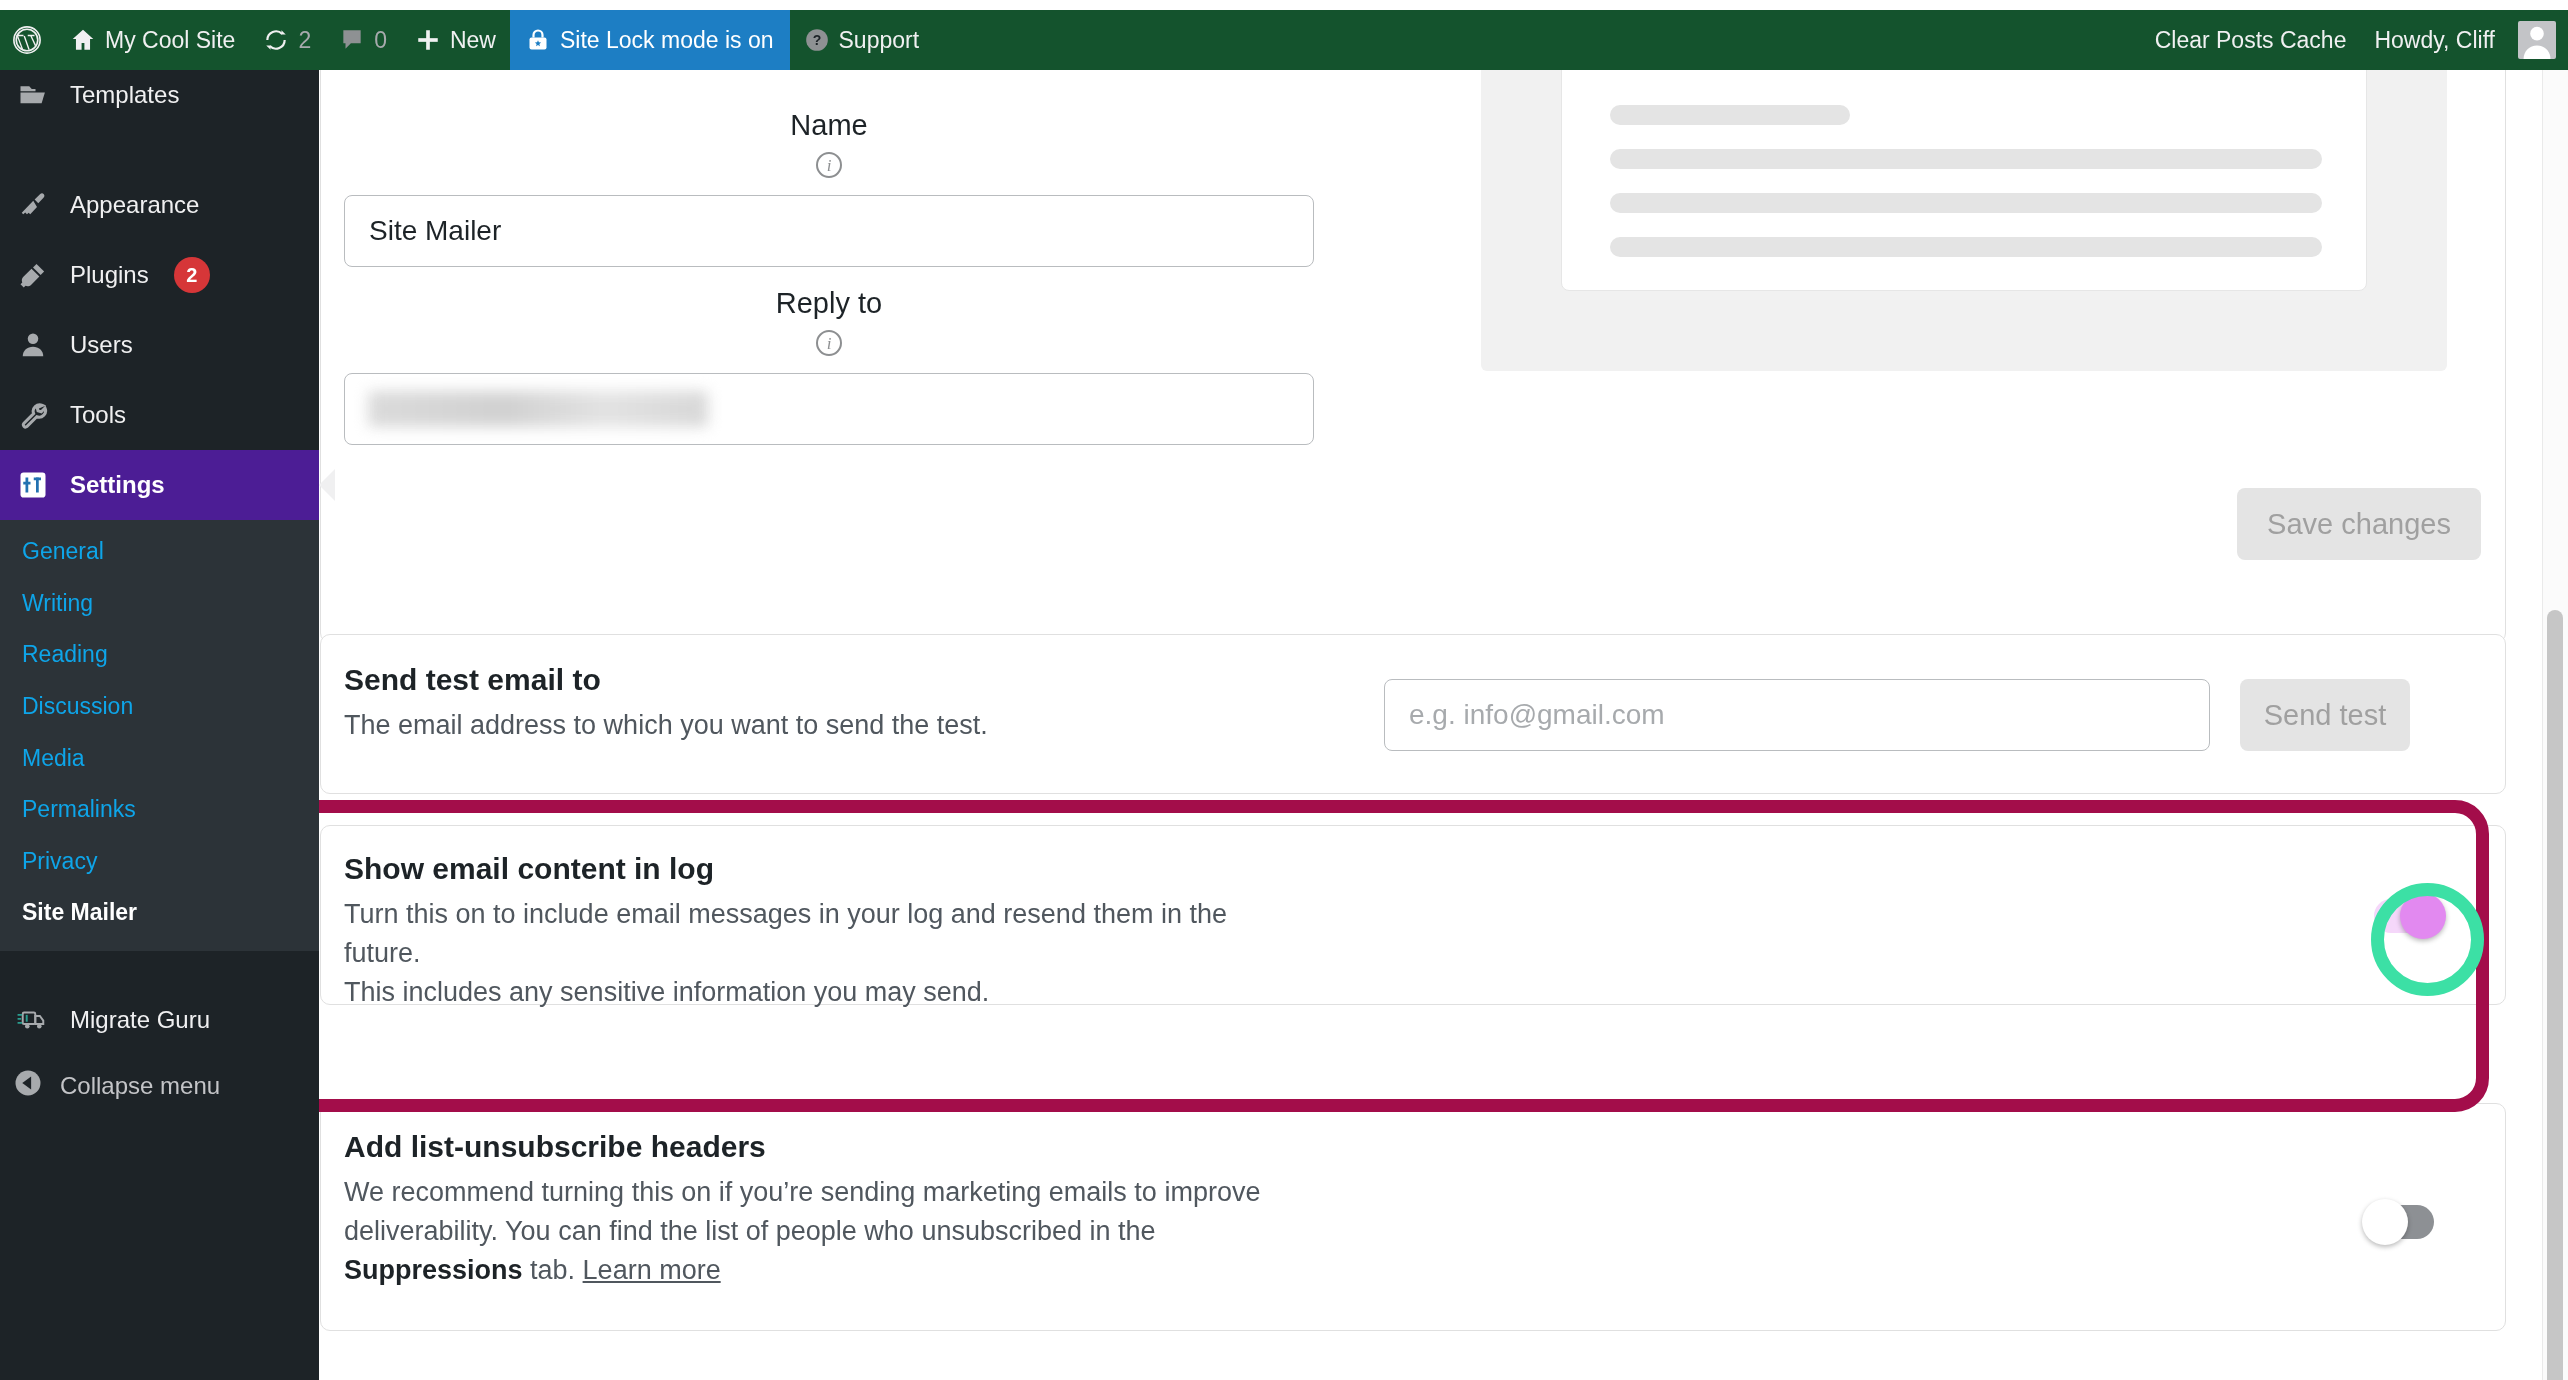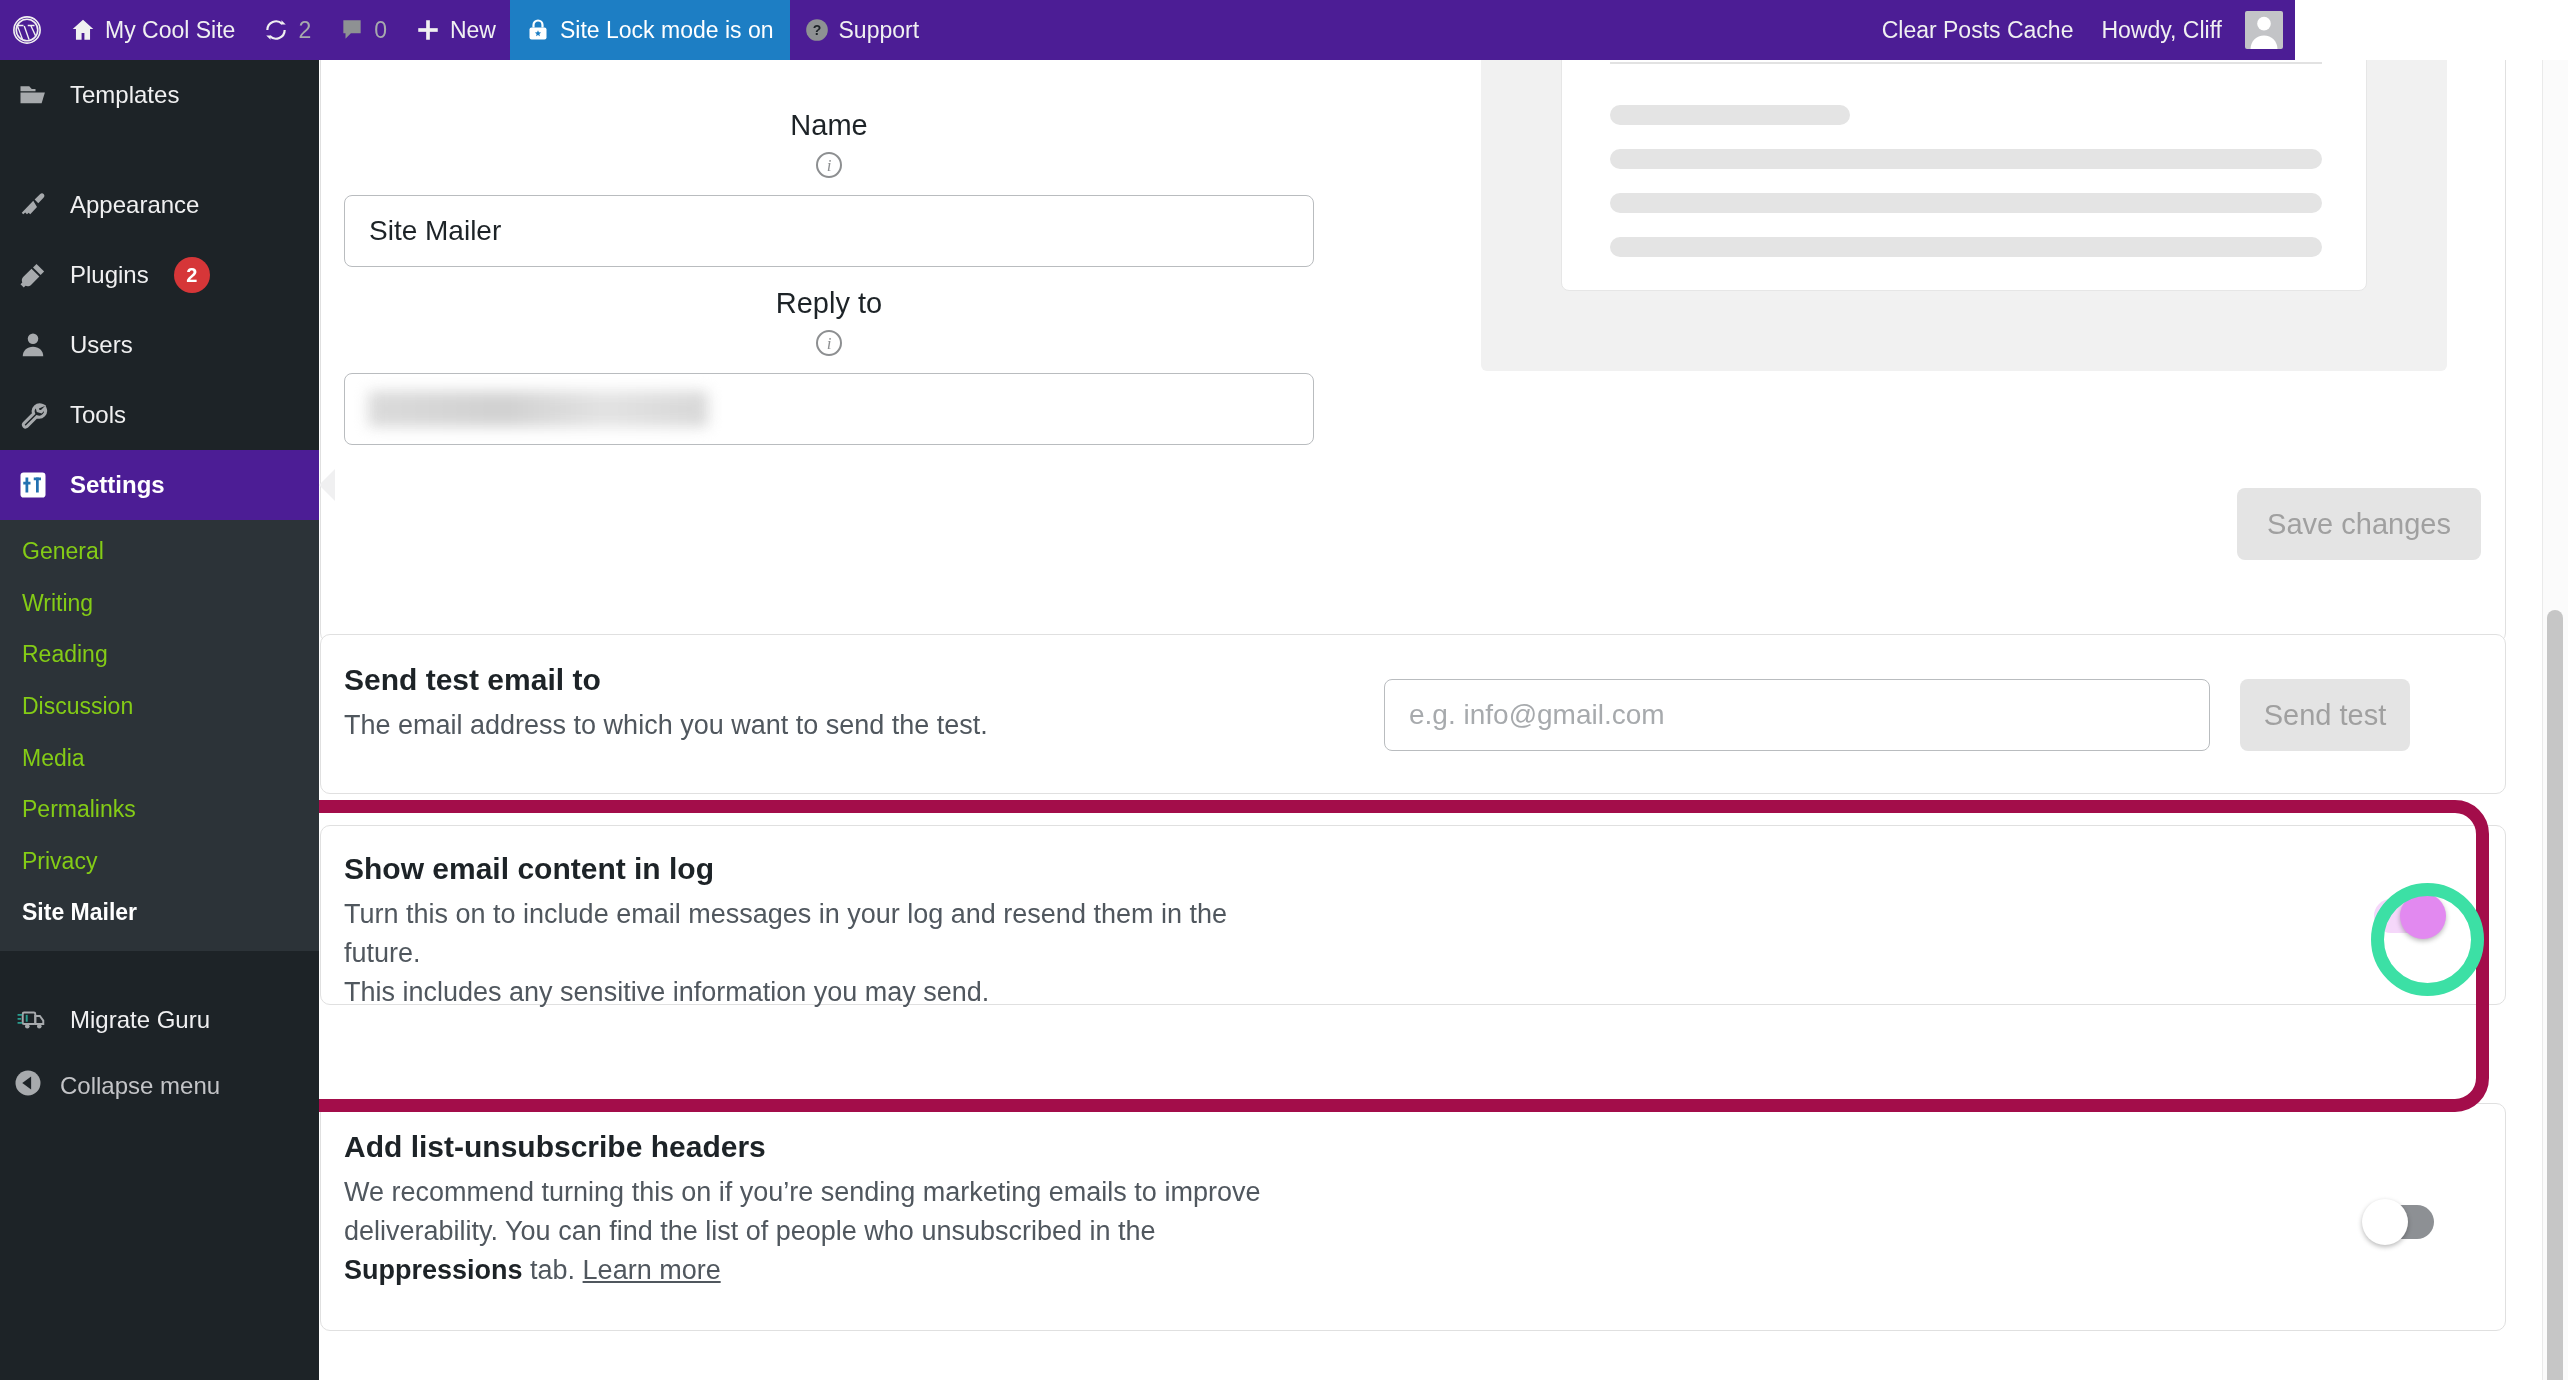--- a/index.html
+++ b/index.html
@@ -5,23 +5,23 @@
   * { box-sizing: border-box; margin: 0; padding: 0; }
   html, body {
     width: 2568px; height: 1380px;
     background: #ffffff;
     font-family: "Liberation Sans", sans-serif;
     overflow: hidden;
   }
 
   
   #adminbar {
-    position: absolute; top: 0; left: 0;
-    width: 2295px; height: 60px;
-    background: #4c1d95;
+    position: absolute; top: 10px; left: 0;
+    width: 2568px; height: 60px;
+    background: #14532d;
     display: flex; align-items: center;
     color: #f0f0f1;
     font-size: 23px;
     z-index: 50;
   }
   .ab-item {
     display: flex; align-items: center; gap: 9px;
     height: 60px; padding: 0 14px;
     color: #f0f0f1; white-space: nowrap;
   }
@@ -67,21 +67,21 @@
   }
   .badge-count {
     background: #d63638; color: #fff;
     border-radius: 18px; min-width: 36px; height: 36px;
     display: inline-flex; align-items: center; justify-content: center;
     font-size: 20px; font-weight: bold; padding: 0 10px; margin-left: 8px;
   }
   #submenu { background: #2c3338; padding: 6px 0 12px 0; }
   .submenu-item {
     display: block; padding: 8px 0 8px 22px;
-    font-size: 23px; color: #84cc16; line-height: 1.55;
+    font-size: 23px; color: #0ea5e9; line-height: 1.55;
   }
   .submenu-item.current { color: #fff; font-weight: bold; }
   .sidebar-sep { height: 40px; }
   #collapse {
     display: flex; align-items: center; gap: 17px;
     height: 62px; padding-left: 13px; color: #c3c4c7; font-size: 24px;
   }
 
   
   #content {

